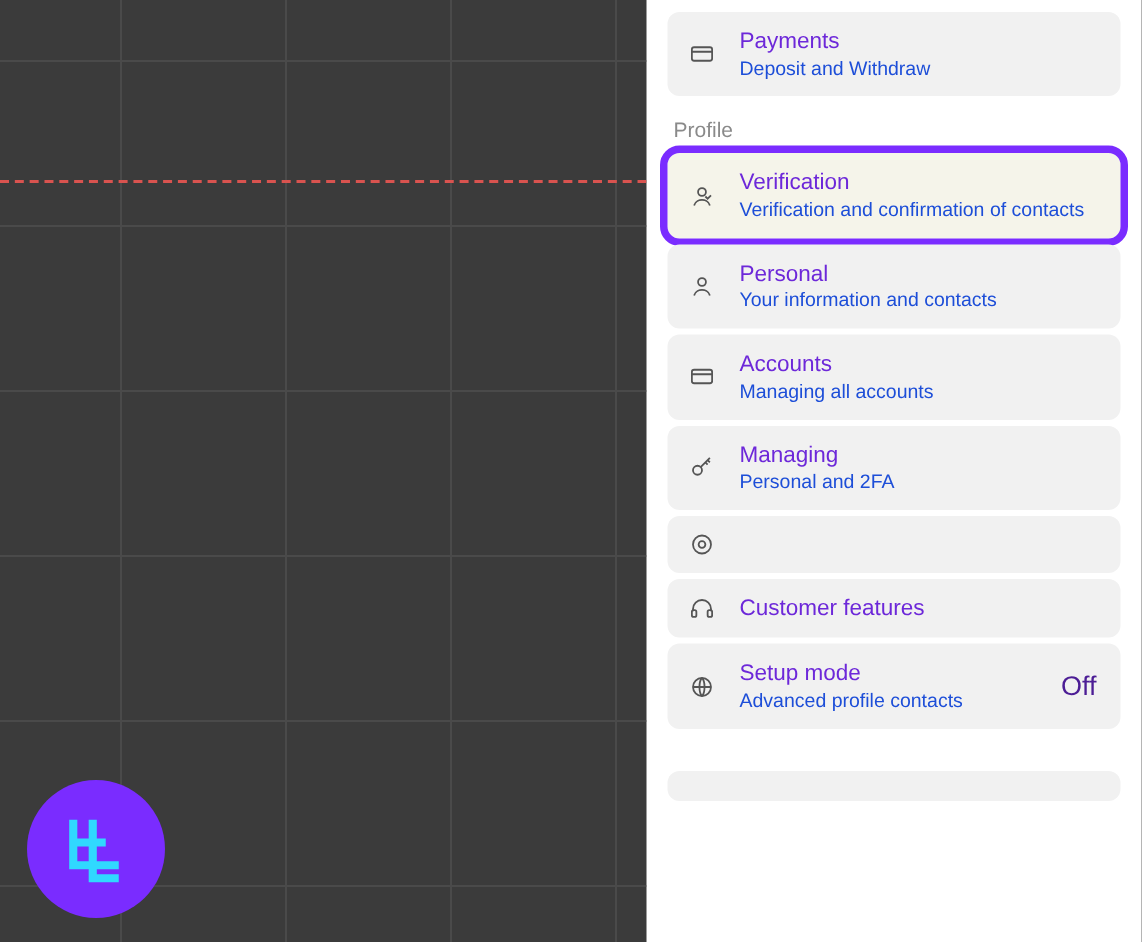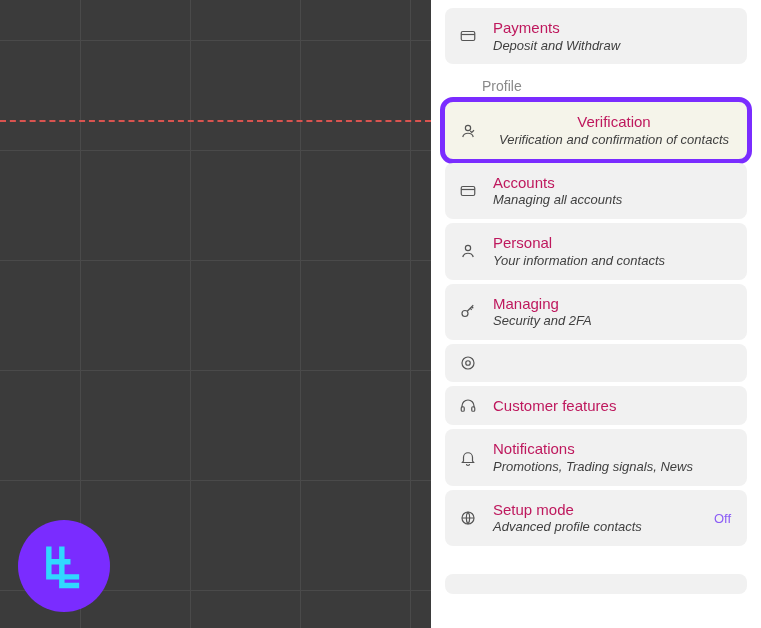--- a/index.html
+++ b/index.html
@@ -41,48 +41,46 @@
     width: 330px;
     background: #fff;
     padding: 8px 14px 12px 14px;
     display: flex; flex-direction: column;
     gap: 4px;
   }
   .section-label {
     color: #8a8a8a;
     font-size: 14px;
     padding: 10px 4px 4px 4px;
-    margin-left: 33px;
   }
   .item {
     background: #f1f1f1;
     border-radius: 8px;
     padding: 10px 12px 10px 12px;
     display: flex;
     align-items: center;
     gap: 14px;
     cursor: pointer;
     position: relative;
   }
   .item .icon {
     width: 22px;
     display: flex; align-items: center; justify-content: center;
     color: #555;
   }
   .item .icon svg { width: 18px; height: 18px; stroke: #555; fill: none; stroke-width: 1.6; }
   .item .txt { flex: 1; }
-  .item .title { font-size: 15px; color: #be185d; line-height: 1.3; }
-  .item .desc { font-size: 13px; color: #404040; line-height: 1.3; font-style: italic; }
-  .item .trailing { font-size: 13px; color: #8b5cf6; padding-right: 4px; }
+  .item .title { font-size: 15px; color: #6d28d9; line-height: 1.3; }
+  .item .desc { font-size: 13px; color: #1d4ed8; line-height: 1.3; }
+  .item .trailing { font-size: 18px; color: #4c1d95; padding-right: 4px; }
 
   .item.highlight {
     background: #f5f4ea;
     outline: 5px solid #7a2cff;
     border-radius: 8px;
-    text-align: center;
   }
 
   .logout-gap { height: 20px; }
 
 </style>
 </head>
 <body>
 
 <div class="canvas">
   <div class="grid"></div>
@@ -121,53 +119,53 @@
     </span>
     <div class="txt">
       <div class="title">Verification</div>
       <div class="desc">Verification and confirmation of contacts</div>
     </div>
   </div>
 
   <div class="item">
     <span class="icon">
       <svg viewBox="0 0 24 24">
+          <circle cx="12" cy="8" r="3.5"></circle>
+          <path d="M5 20c1-4 5-5 7-5s6 1 7 5"></path>
+        </svg>
+    </span>
+    <div class="txt">
+      <div class="title">Personal</div>
+      <div class="desc">Your information and contacts</div>
+    </div>
+  </div>
+
+  <div class="item">
+    <span class="icon">
+      <svg viewBox="0 0 24 24">
           <rect x="3" y="6" width="18" height="12" rx="2"></rect>
           <line x1="3" y1="10" x2="21" y2="10"></line>
         </svg>
     </span>
     <div class="txt">
       <div class="title">Accounts</div>
       <div class="desc">Managing all accounts</div>
     </div>
   </div>
 
   <div class="item">
     <span class="icon">
       <svg viewBox="0 0 24 24">
-          <circle cx="12" cy="8" r="3.5"></circle>
-          <path d="M5 20c1-4 5-5 7-5s6 1 7 5"></path>
-        </svg>
-    </span>
-    <div class="txt">
-      <div class="title">Personal</div>
-      <div class="desc">Your information and contacts</div>
-    </div>
-  </div>
-
-  <div class="item">
-    <span class="icon">
-      <svg viewBox="0 0 24 24">
           <circle cx="8" cy="14" r="4"></circle>
           <path d="M11 11l8-8M17 5l2 2M15 7l2 2"></path>
         </svg>
     </span>
     <div class="txt">
       <div class="title">Managing</div>
-      <div class="desc">Security and 2FA</div>
+      <div class="desc">Personal and 2FA</div>
     </div>
   </div>
 
 
   <div class="item">
     <span class="icon">
       <svg viewBox="0 0 24 24">
           <circle cx="12" cy="12" r="8"></circle>
           <circle cx="12" cy="12" r="3"></circle>
         </svg>
@@ -180,32 +178,20 @@
           <path d="M4 14v-2a8 8 0 0116 0v2"></path>
           <rect x="3" y="13" width="4" height="6" rx="1.5"></rect>
           <rect x="17" y="13" width="4" height="6" rx="1.5"></rect>
         </svg>
     </span>
     <div class="txt">
       <div class="title">Customer features</div>
     </div>
   </div>
 
-  <div class="item">
-    <span class="icon">
-      <svg viewBox="0 0 24 24">
-          <path d="M6 16V11a6 6 0 1112 0v5l1.5 2H4.5L6 16z"></path>
-          <path d="M10 20a2 2 0 004 0"></path>
-        </svg>
-    </span>
-    <div class="txt">
-      <div class="title">Notifications</div>
-      <div class="desc">Promotions, Trading signals, News</div>
-    </div>
-  </div>
 
   <div class="item">
     <span class="icon">
       <svg viewBox="0 0 24 24">
           <circle cx="12" cy="12" r="8"></circle>
           <path d="M4 12h16M12 4c3 3 3 13 0 16M12 4c-3 3-3 13 0 16"></path>
         </svg>
     </span>
     <div class="txt">
       <div class="title">Setup mode</div>

